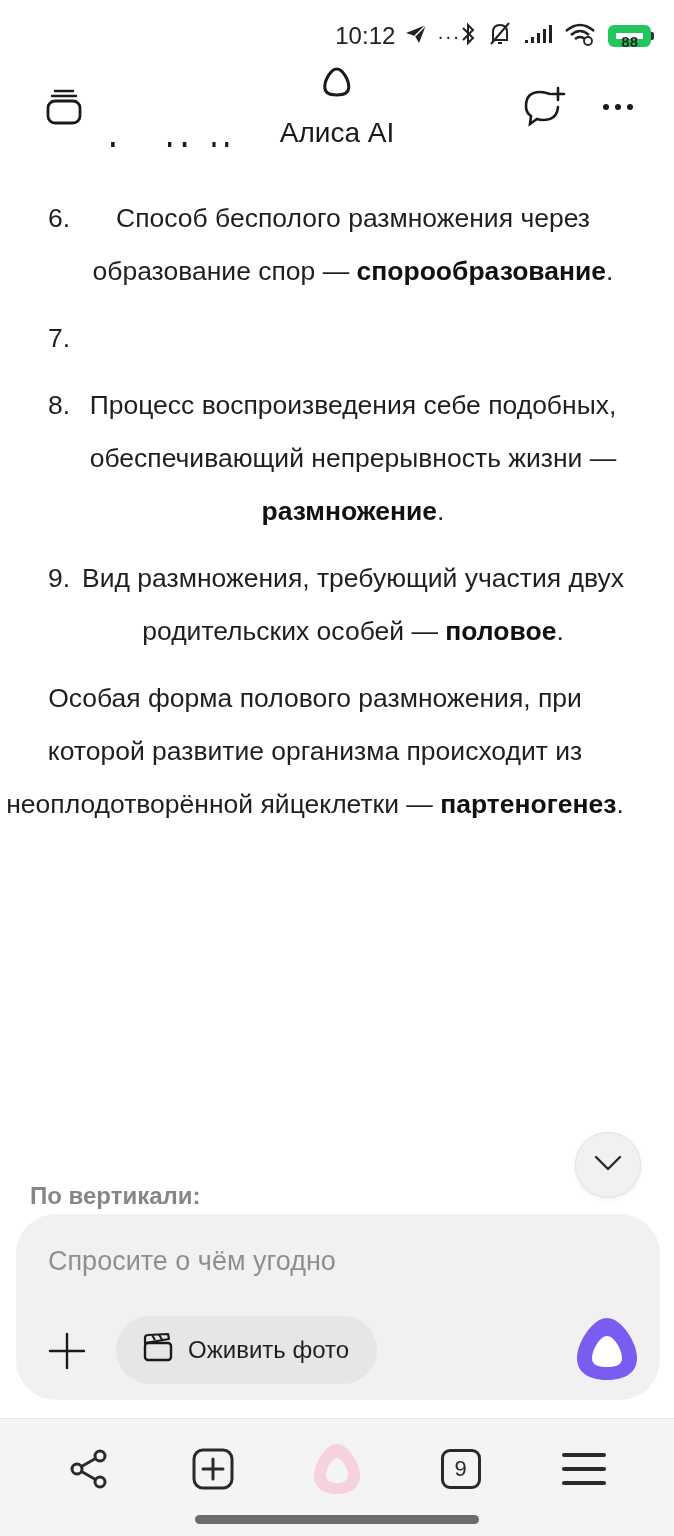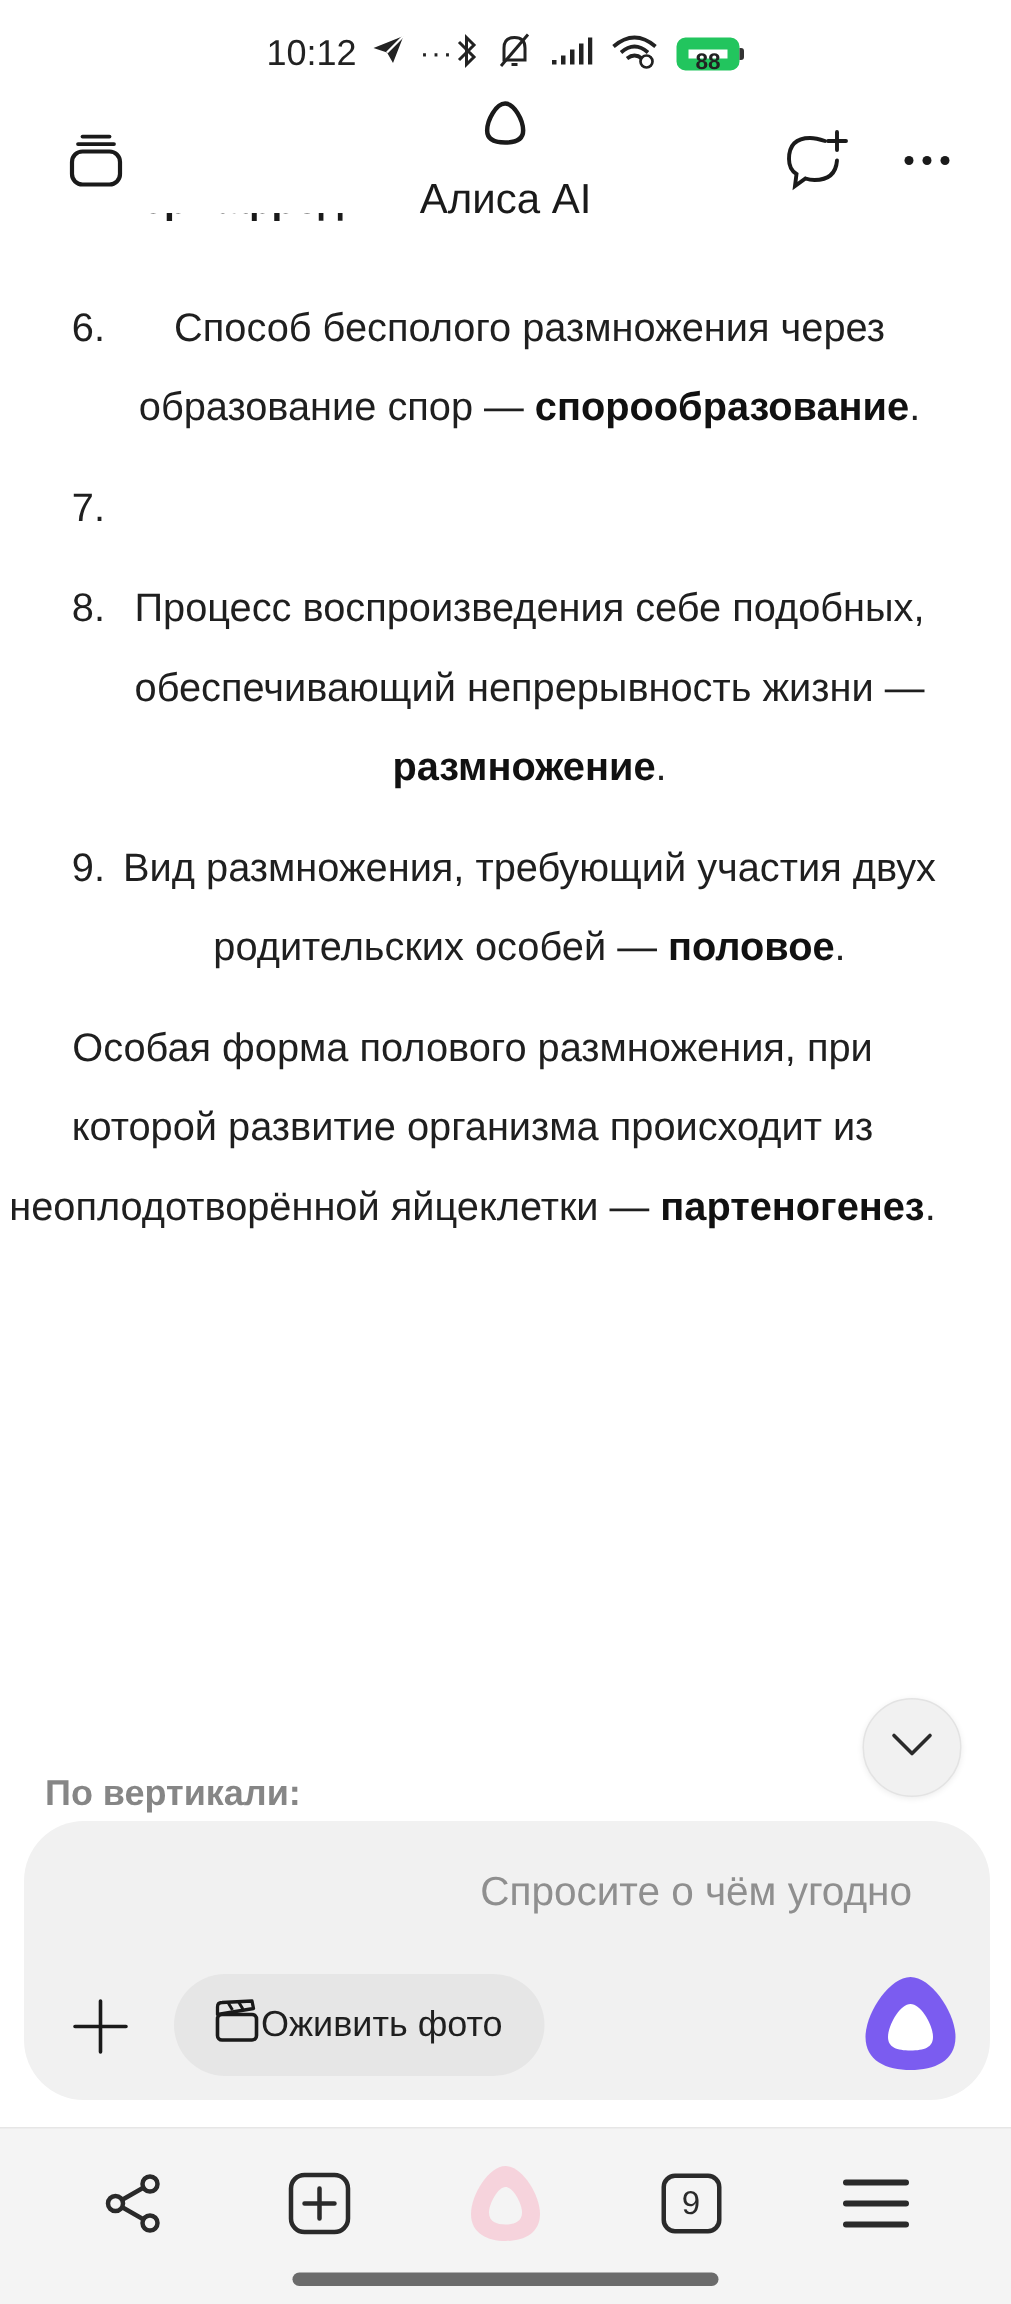--- a/index.html
+++ b/index.html
@@ -1,19 +1,19 @@
 <!DOCTYPE html>
 <html><head>
 <meta charset="utf-8">
 <style>
   * { box-sizing: border-box; margin: 0; padding: 0; }
   html, body { width: 674px; height: 1536px; overflow: hidden; background: #ffffff; }
   body { font-family: "Liberation Sans", "DejaVu Sans", sans-serif; color: #1a1a1a; position: relative; }
 
-  .status-bar { position: absolute; top: 0; left: 0; width: 674px; height: 72px; display: flex; align-items: center; justify-content: center; padding: 0 40px; background:#fff; z-index: 5; }
+  .status-bar { position: absolute; top: 0; left: 0; width: 674px; height: 72px; display: flex; align-items: center; justify-content: flex-end; padding: 0 20px; background:#fff; z-index: 5; }
   .status-left { display: flex; align-items: center; gap: 10px; font-size: 24px; color: #222; }
   .status-right { display: flex; align-items: center; gap: 12px; color: #222; }
   .battery { display:flex; align-items:center; }
   .battery-body { border: 8px solid #22c55e; border-radius: 6px; font-size: 15px; padding: 0 5px; height: 22px; line-height: 18px; font-weight: bold; }
   .battery-tip { width: 3px; height: 8px; background:#333; border-radius: 0 2px 2px 0; }
 
   .header { position: absolute; top: 72px; left: 0; width: 674px; height: 70px; display: flex; align-items: center; justify-content: space-between; padding: 0 40px 0 44px; background: #fff; z-index: 5; }
   .header-title { display: flex; align-items: center; gap: 12px; font-size: 28px; color: #1a1a1a; position: absolute; left: 50%; transform: translateX(-50%); flex-direction: column; }
   .header-right { display:flex; align-items:center; gap: 36px; }
   .icon-btn { display:flex; align-items:center; justify-content:center; cursor:pointer; }
@@ -25,24 +25,24 @@
   .item-num { width: 82px; text-align: right; padding-right: 12px; flex-shrink: 0; }
   .item-num.wide { width: 95px; }
   .item-text { flex: 1; padding-right: 50px; text-align: center; }
   .item-text b { font-weight: bold; color: #111; }
 
   .fade-heading { position: absolute; top: 1182px; left: 30px; font-size: 24px; font-weight: bold; color: #7a7a7a; opacity: .9; }
 
   .scroll-down-btn { position: absolute; top: 1132px; left: 575px; width: 66px; height: 66px; border-radius: 50%; background: #f1f1f1; border: 1px solid #e3e3e3; display:flex; align-items:center; justify-content:center; box-shadow: 0 1px 4px rgba(0,0,0,.08); z-index: 6; }
 
   .composer { position: absolute; top: 1214px; left: 16px; width: 644px; height: 186px; background: #f1f1f1; border-radius: 40px; z-index: 6; }
-  .composer-input { position: absolute; top: 32px; left: 32px; width: 560px; font-size: 27px; color: #8f8f8f; background: transparent; border: none; outline: none; font-family: "Liberation Sans", sans-serif; text-align: right; }
+  .composer-input { position: absolute; top: 32px; left: 32px; width: 560px; font-size: 27px; color: #8f8f8f; background: transparent; border: none; outline: none; font-family: "Liberation Sans", sans-serif; }
   .composer-input::placeholder { color: #8f8f8f; }
   .add-btn { position: absolute; top: 116px; left: 30px; width: 42px; height: 42px; display:flex; align-items:center; justify-content:center; }
-  .animate-chip { position: absolute; top: 102px; left: 100px; height: 68px; padding: 0 28px 0 26px; border-radius: 34px; background: #e6e6e6; display: flex; align-items: center; font-size: 24px; color: #1f1f1f; }
+  .animate-chip { position: absolute; top: 102px; left: 100px; height: 68px; padding: 0 28px 0 26px; border-radius: 34px; background: #e6e6e6; display: flex; align-items: center; gap: 14px; font-size: 24px; color: #1f1f1f; }
   .alice-btn { position: absolute; top: 100px; left: 556px; width: 70px; height: 70px; display:flex; align-items:center; justify-content:center; }
 
   .bottom-nav { position: absolute; top: 1418px; left: 0; width: 674px; height: 118px; background: #f4f4f4; border-top: 1px solid #e6e6e6; }
   .nav-row { position: absolute; top: 20px; left: 0; width: 674px; display:flex; justify-content: space-around; align-items:center; padding: 0 28px; }
   .nav-item { width: 60px; height: 60px; display:flex; align-items:center; justify-content:center; }
   .tab-count { width: 40px; height: 40px; border: 3px solid #2a2a2a; border-radius: 9px; display:flex; align-items:center; justify-content:center; font-size: 22px; color:#2a2a2a; }
   .home-indicator { position: absolute; top: 1515px; left: 195px; width: 284px; height: 9px; border-radius: 5px; background: #6b6b6b; }
 </style>
 </head>
 <body>

